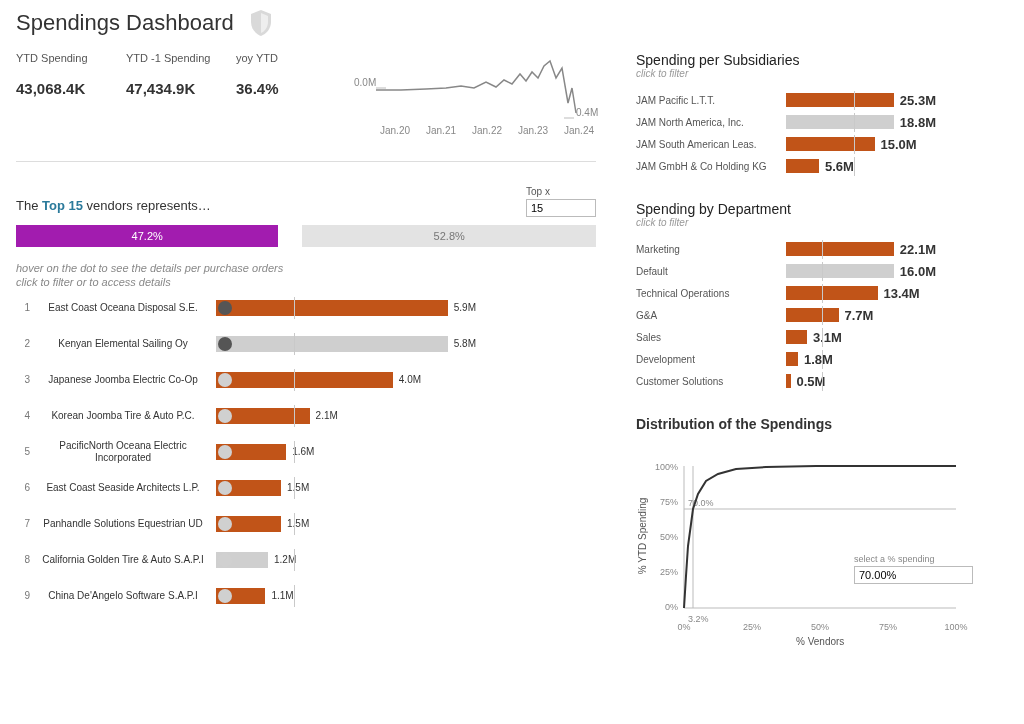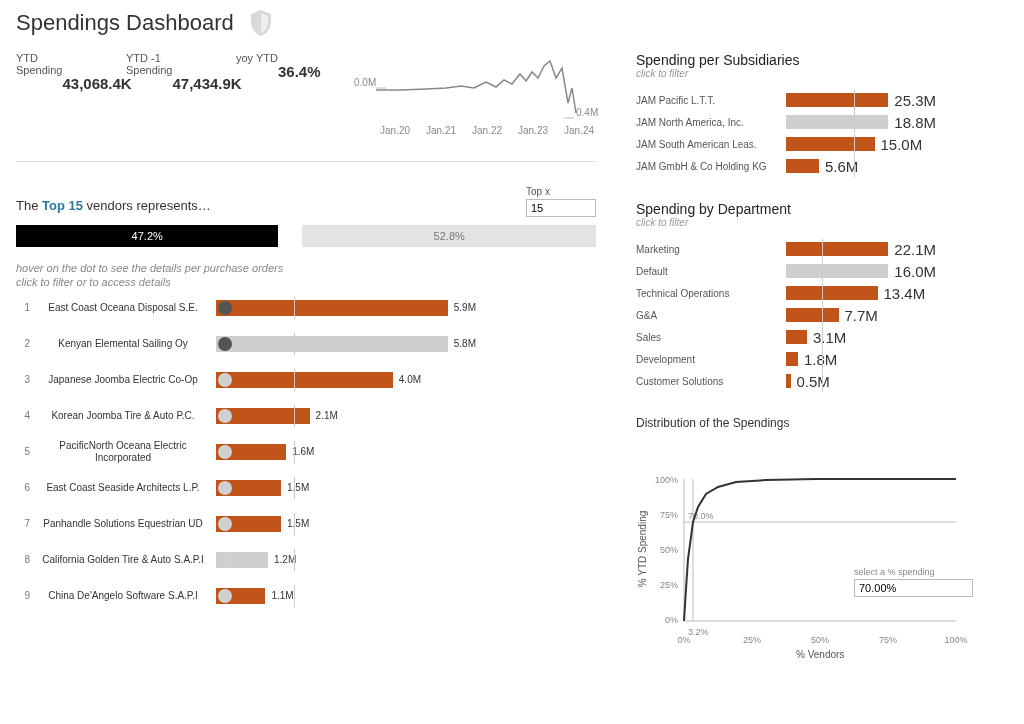--- a/index.html
+++ b/index.html
@@ -6,38 +6,38 @@
 body { font-family: "Segoe UI", Tahoma, Arial, sans-serif; background: #fff; color: #333; font-size: 12px; width: 1024px; height: 724px; overflow: hidden; padding: 10px 16px; }
 .header { display: flex; align-items: center; gap: 16px; margin-bottom: 16px; }
 .title { font-size: 22px; font-weight: 400; color: #333; }
 .shield-icon svg { display: block; }
 
 .layout { display: flex; gap: 40px; }
 .left { width: 580px; }
 .right { width: 360px; }
 
 .kpi-row { display: flex; align-items: flex-start; gap: 20px; border-bottom: 1px solid #ddd; padding-bottom: 20px; margin-bottom: 24px; }
-.kpi { display: flex; flex-direction: row; align-items: flex-end; min-width: 90px; }
+.kpi { display: flex; flex-direction: column; align-items: flex-start; min-width: 90px; }
 .kpi-label { font-size: 11px; color: #555; margin-bottom: 16px; }
 .kpi-value { font-size: 15px; font-weight: 700; color: #333; }
 .spark { flex: 1; padding-top: 6px; }
 .spark-svg { width: 260px; height: 80px; }
 .spark-val { font-size: 10px; fill: #888; }
 .spark-tick { font-size: 10px; fill: #888; }
 .spark-line { stroke: #888; stroke-width: 1.5; fill: none; }
 
 .vendors-head { font-size: 13px; color: #333; margin-bottom: 4px; }
 .topn { color: #2b7a9b; font-weight: 600; }
 .filter-row { display: flex; justify-content: space-between; align-items: flex-end; margin-bottom: 8px; }
 .topx-wrap { font-size: 10px; color: #555; }
 .topx-input { display: block; width: 70px; border: 1px solid #bbb; padding: 2px 4px; font-size: 11px; margin-top: 2px; background: #fff; }
 
 .stacked-bar { display: flex; height: 22px; width: 100%; margin-bottom: 14px; }
 .stacked-seg { display: flex; align-items: center; justify-content: center; font-size: 11px; }
-.seg-teal { background: #000000; color: #fff; }
+.seg-teal { background: #a21caf; color: #fff; }
 .seg-gray { background: #e3e3e3; color: #777; margin-left: 24px; }
 
 .hint { font-size: 11px; color: #888; font-style: italic; line-height: 1.3; }
 
 .vendor-row { display: flex; align-items: center; gap: 8px; height: 36px; }
 .v-rank { width: 14px; font-size: 10px; color: #777; text-align: right; }
 .v-name { width: 170px; font-size: 10px; color: #333; line-height: 1.15; text-align: center; }
 .v-barwrap { position: relative; width: 260px; height: 18px; display: flex; align-items: center; }
 .v-bar { height: 16px; }
 .orange { background: #c15418; }
@@ -48,23 +48,23 @@
 
 
 .section { margin-bottom: 24px; }
 .sec-title { font-size: 14px; font-weight: 500; color: #222; }
 .sec-sub { font-size: 10px; color: #999; font-style: italic; margin-bottom: 10px; }
 .h-row { display: flex; align-items: center; height: 22px; }
 .h-label { width: 150px; font-size: 10px; color: #555; white-space: nowrap; overflow: hidden; text-overflow: ellipsis; }
 .h-barwrap { position: relative; width: 150px; display: flex; align-items: center; }
 .h-bar { height: 14px; }
 .h-ref { position: absolute; top: -2px; bottom: -2px; width: 1px; background: #c9c9c9; }
-.h-val { margin-left: 6px; font-size: 15px; color: #333; }
-
-.dist-title { font-size: 12px; font-weight: 400; margin-bottom: 19px; }
+.h-val { margin-left: 6px; font-size: 13px; color: #333; font-weight: bold; }
+
+.dist-title { font-size: 14px; font-weight: 700; margin-bottom: 4px; }
 .dist-svg { width: 340px; height: 200px; }
 .d-axis { stroke: #bbb; stroke-width: 1; }
 .d-tick { font-size: 9px; fill: #888; }
 .d-label { font-size: 10px; fill: #555; }
 .d-curve { stroke: #333; stroke-width: 2; fill: none; }
 .d-ref { stroke: #bbb; stroke-width: 1; }
 .percent-input { position: absolute; width: 119px; border: 1px solid #bbb; padding: 2px 4px; font-size: 11px; background: #fff; }
 .input-caption { position: absolute; font-size: 9px; color: #888; }
 .dist-wrap { position: relative; height: 220px; }
 </style>

